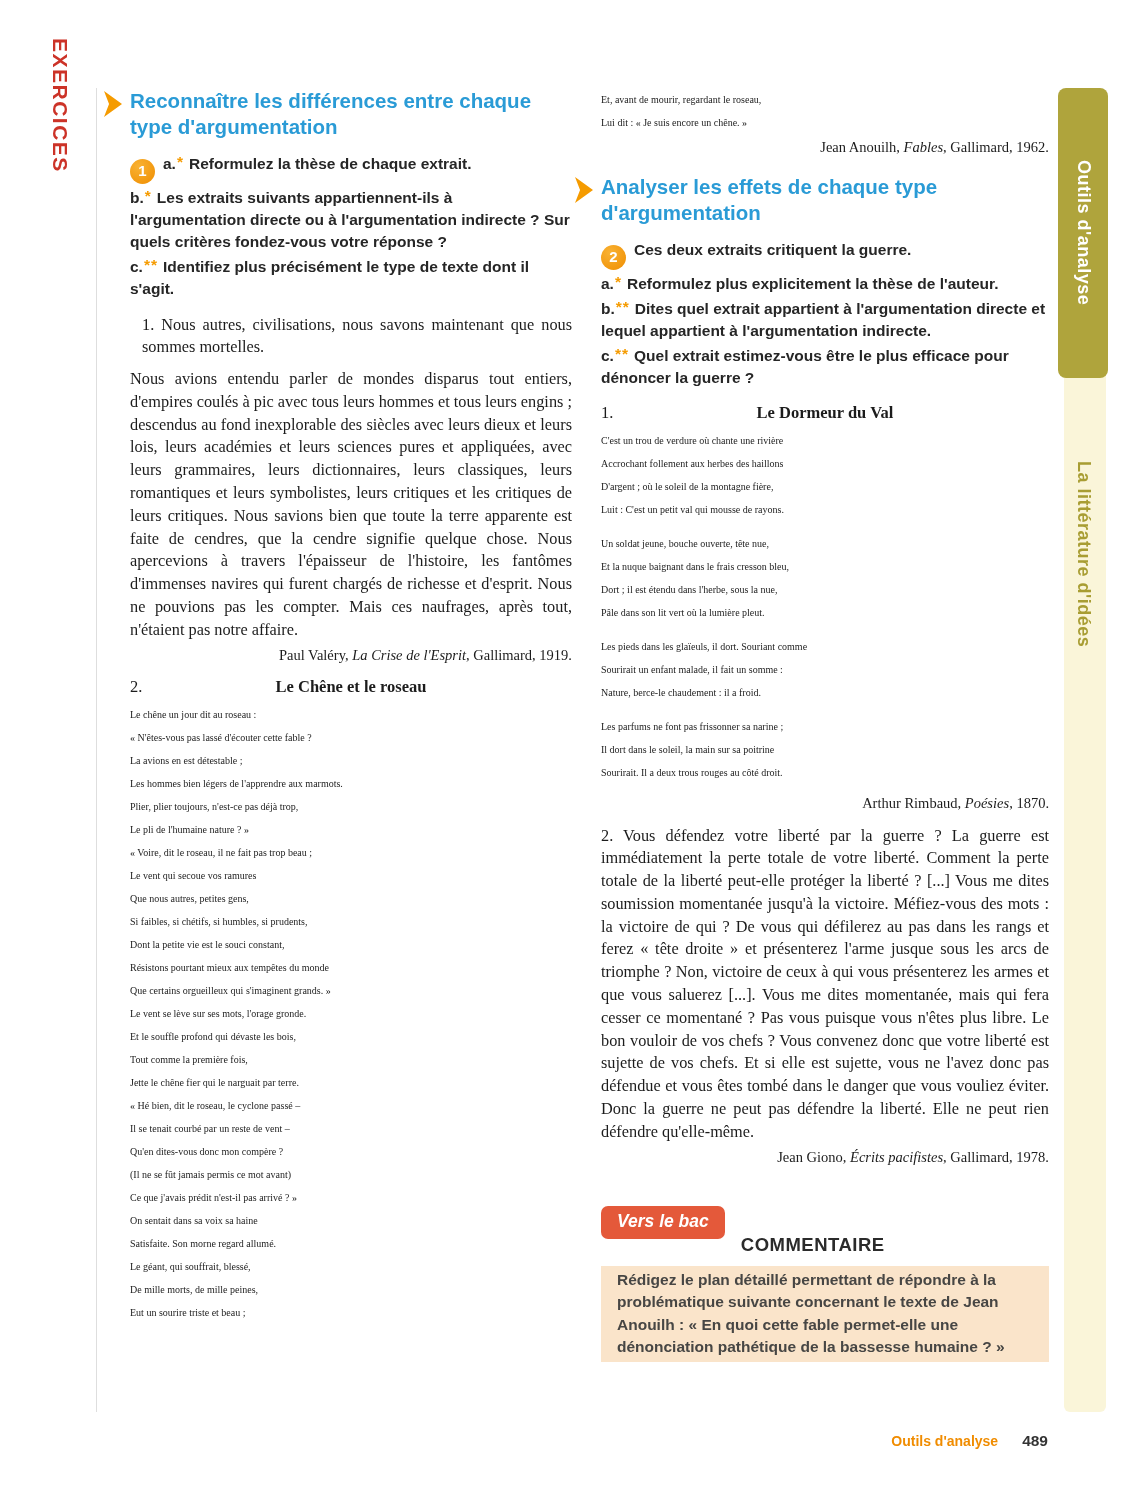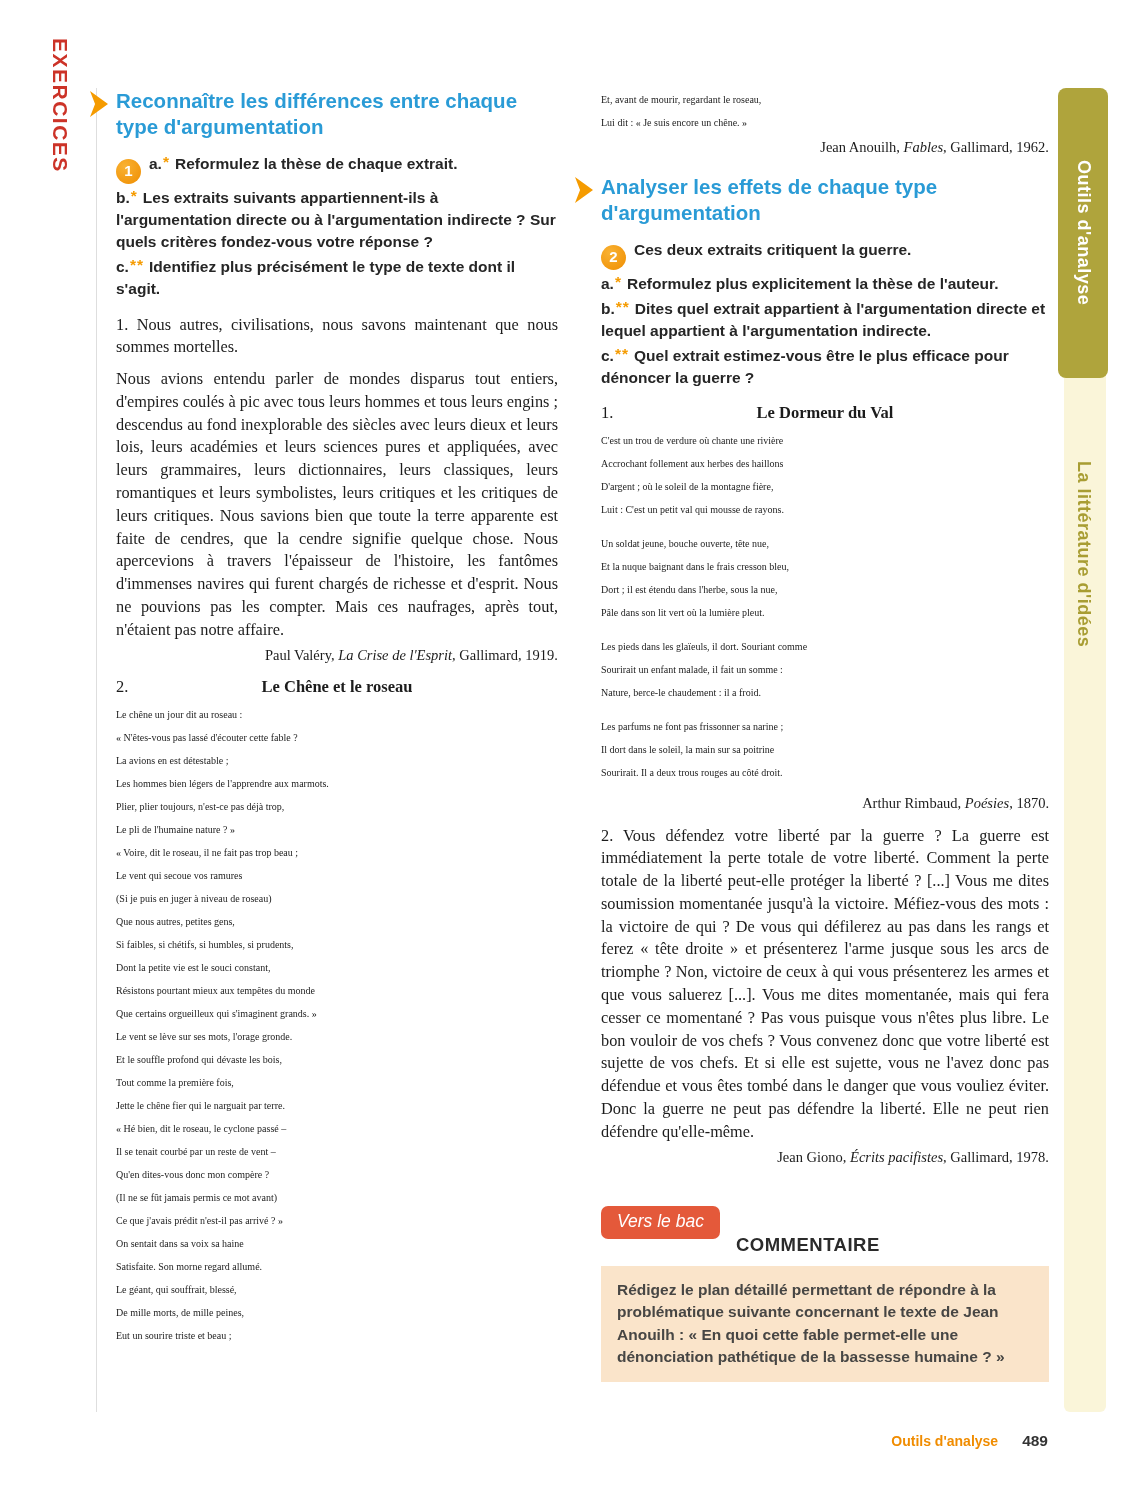--- a/index.html
+++ b/index.html
@@ -28,21 +28,21 @@
   }
   .tab-light {
     position:absolute; left:1058px; top:384px; width:50px; height:340px;
     color:#A89D33; writing-mode:vertical-rl;
     font-family:"Liberation Sans", sans-serif; font-weight:bold; font-size:18px; letter-spacing:0.5px;
     display:flex; align-items:center; justify-content:center;
   }
 
   
   .col { position:absolute; top:88px; }
-  .col-left  { left:116px; width:442px; }
+  .col-left  { left:130px; width:442px; }
   .col-right { left:601px; width:448px; }
 
   
   .section-heading { position:relative; margin-bottom:13px; }
   .chev {
     position:absolute; left:-26px; top:3px; width:18px; height:26px;
     background:#F59B00; clip-path:polygon(0 0, 100% 50%, 0 100%, 28% 50%);
   }
   .section-heading h2 {
     font-family:"Liberation Sans", sans-serif; font-weight:bold;
@@ -59,44 +59,44 @@
     display:inline-flex; width:25px; height:25px; border-radius:50%;
     background:radial-gradient(circle at 35% 30%, #F9B233, #EF8D00);
     color:#fff; align-items:center; justify-content:center;
     font-size:15px; margin-right:8px; vertical-align:-7px;
   }
   .ex-label { margin-right:1px; }
   .star { color:#F59B00; margin-right:5px; position:relative; top:-2px; letter-spacing:1px; }
 
   
   .serif-p { font-size:16.3px; line-height:22.8px; text-align:justify; }
-  .intro-p { margin-bottom:9px; }
+  .intro-p { margin-bottom:9px;margin-left:12px; }
   .attrib { font-size:14.5px; text-align:right; margin-top:5px; margin-bottom:13px; }
   .attrib .it { font-style:italic; }
 
   .title-row { position:relative; text-align:center; font-size:16.5px; margin:12px 0 6px; }
   .title-row .tnum { position:absolute; left:0; }
   .title-row .ttitle { font-weight:bold; }
 
   .poem-line { font-size:10px; line-height:23px; }
   .stanza { margin-bottom:11px; }
 
   
   .bac-row { display:flex; align-items:center; gap:16px; margin:24px 0 10px; }
   .bac-badge {
     background:#E4593A; color:#fff; font-family:"Liberation Sans", sans-serif;
-    font-style:italic; font-weight:normal; font-size:17.5px;
+    font-style:italic; font-weight:bold; font-size:17.5px;
     padding:5px 16px 7px; border-radius:7px; white-space:nowrap;
   }
   .bac-title {
     font-family:"Liberation Sans", sans-serif; font-weight:bold;
     font-size:18.5px; color:#2b2b2b; letter-spacing:0.5px;margin-top:44px;
   }
   .bac-box {
-    background:#FAE4CA; padding:13px 16px;
+    background:#FAE4CA; padding:3px 16px;
     font-family:"Liberation Sans", sans-serif; font-weight:bold;
     font-size:15.5px; line-height:22.5px; color:#474644; text-align:left;
   }
 
   
   .footer { position:absolute; top:1432px; right:80px; font-family:"Liberation Sans", sans-serif; font-weight:bold; }
   .footer .flabel { color:#F08C00; font-size:14px; margin-right:24px; }
   .footer .fpage  { color:#333; font-size:15.5px; }
 </style>
 </head>
@@ -131,21 +131,20 @@
   </div>
   <div class="poem">
       <div class="poem-line">Le chêne un jour dit au roseau :</div>
       <div class="poem-line">« N'êtes-vous pas lassé d'écouter cette fable ?</div>
       <div class="poem-line">La avions en est détestable ;</div>
       <div class="poem-line">Les hommes bien légers de l'apprendre aux marmots.</div>
       <div class="poem-line">Plier, plier toujours, n'est-ce pas déjà trop,</div>
       <div class="poem-line">Le pli de l'humaine nature ? »</div>
       <div class="poem-line">« Voire, dit le roseau, il ne fait pas trop beau ;</div>
       <div class="poem-line">Le vent qui secoue vos ramures</div>
-      <div class="poem-line">(Si je puis en juger à niveau de roseau)</div>
       <div class="poem-line">Que nous autres, petites gens,</div>
       <div class="poem-line">Si faibles, si chétifs, si humbles, si prudents,</div>
       <div class="poem-line">Dont la petite vie est le souci constant,</div>
       <div class="poem-line">Résistons pourtant mieux aux tempêtes du monde</div>
       <div class="poem-line">Que certains orgueilleux qui s'imaginent grands. »</div>
       <div class="poem-line">Le vent se lève sur ses mots, l'orage gronde.</div>
       <div class="poem-line">Et le souffle profond qui dévaste les bois,</div>
       <div class="poem-line">Tout comme la première fois,</div>
       <div class="poem-line">Jette le chêne fier qui le narguait par terre.</div>
       <div class="poem-line">« Hé bien, dit le roseau, le cyclone passé –</div>

